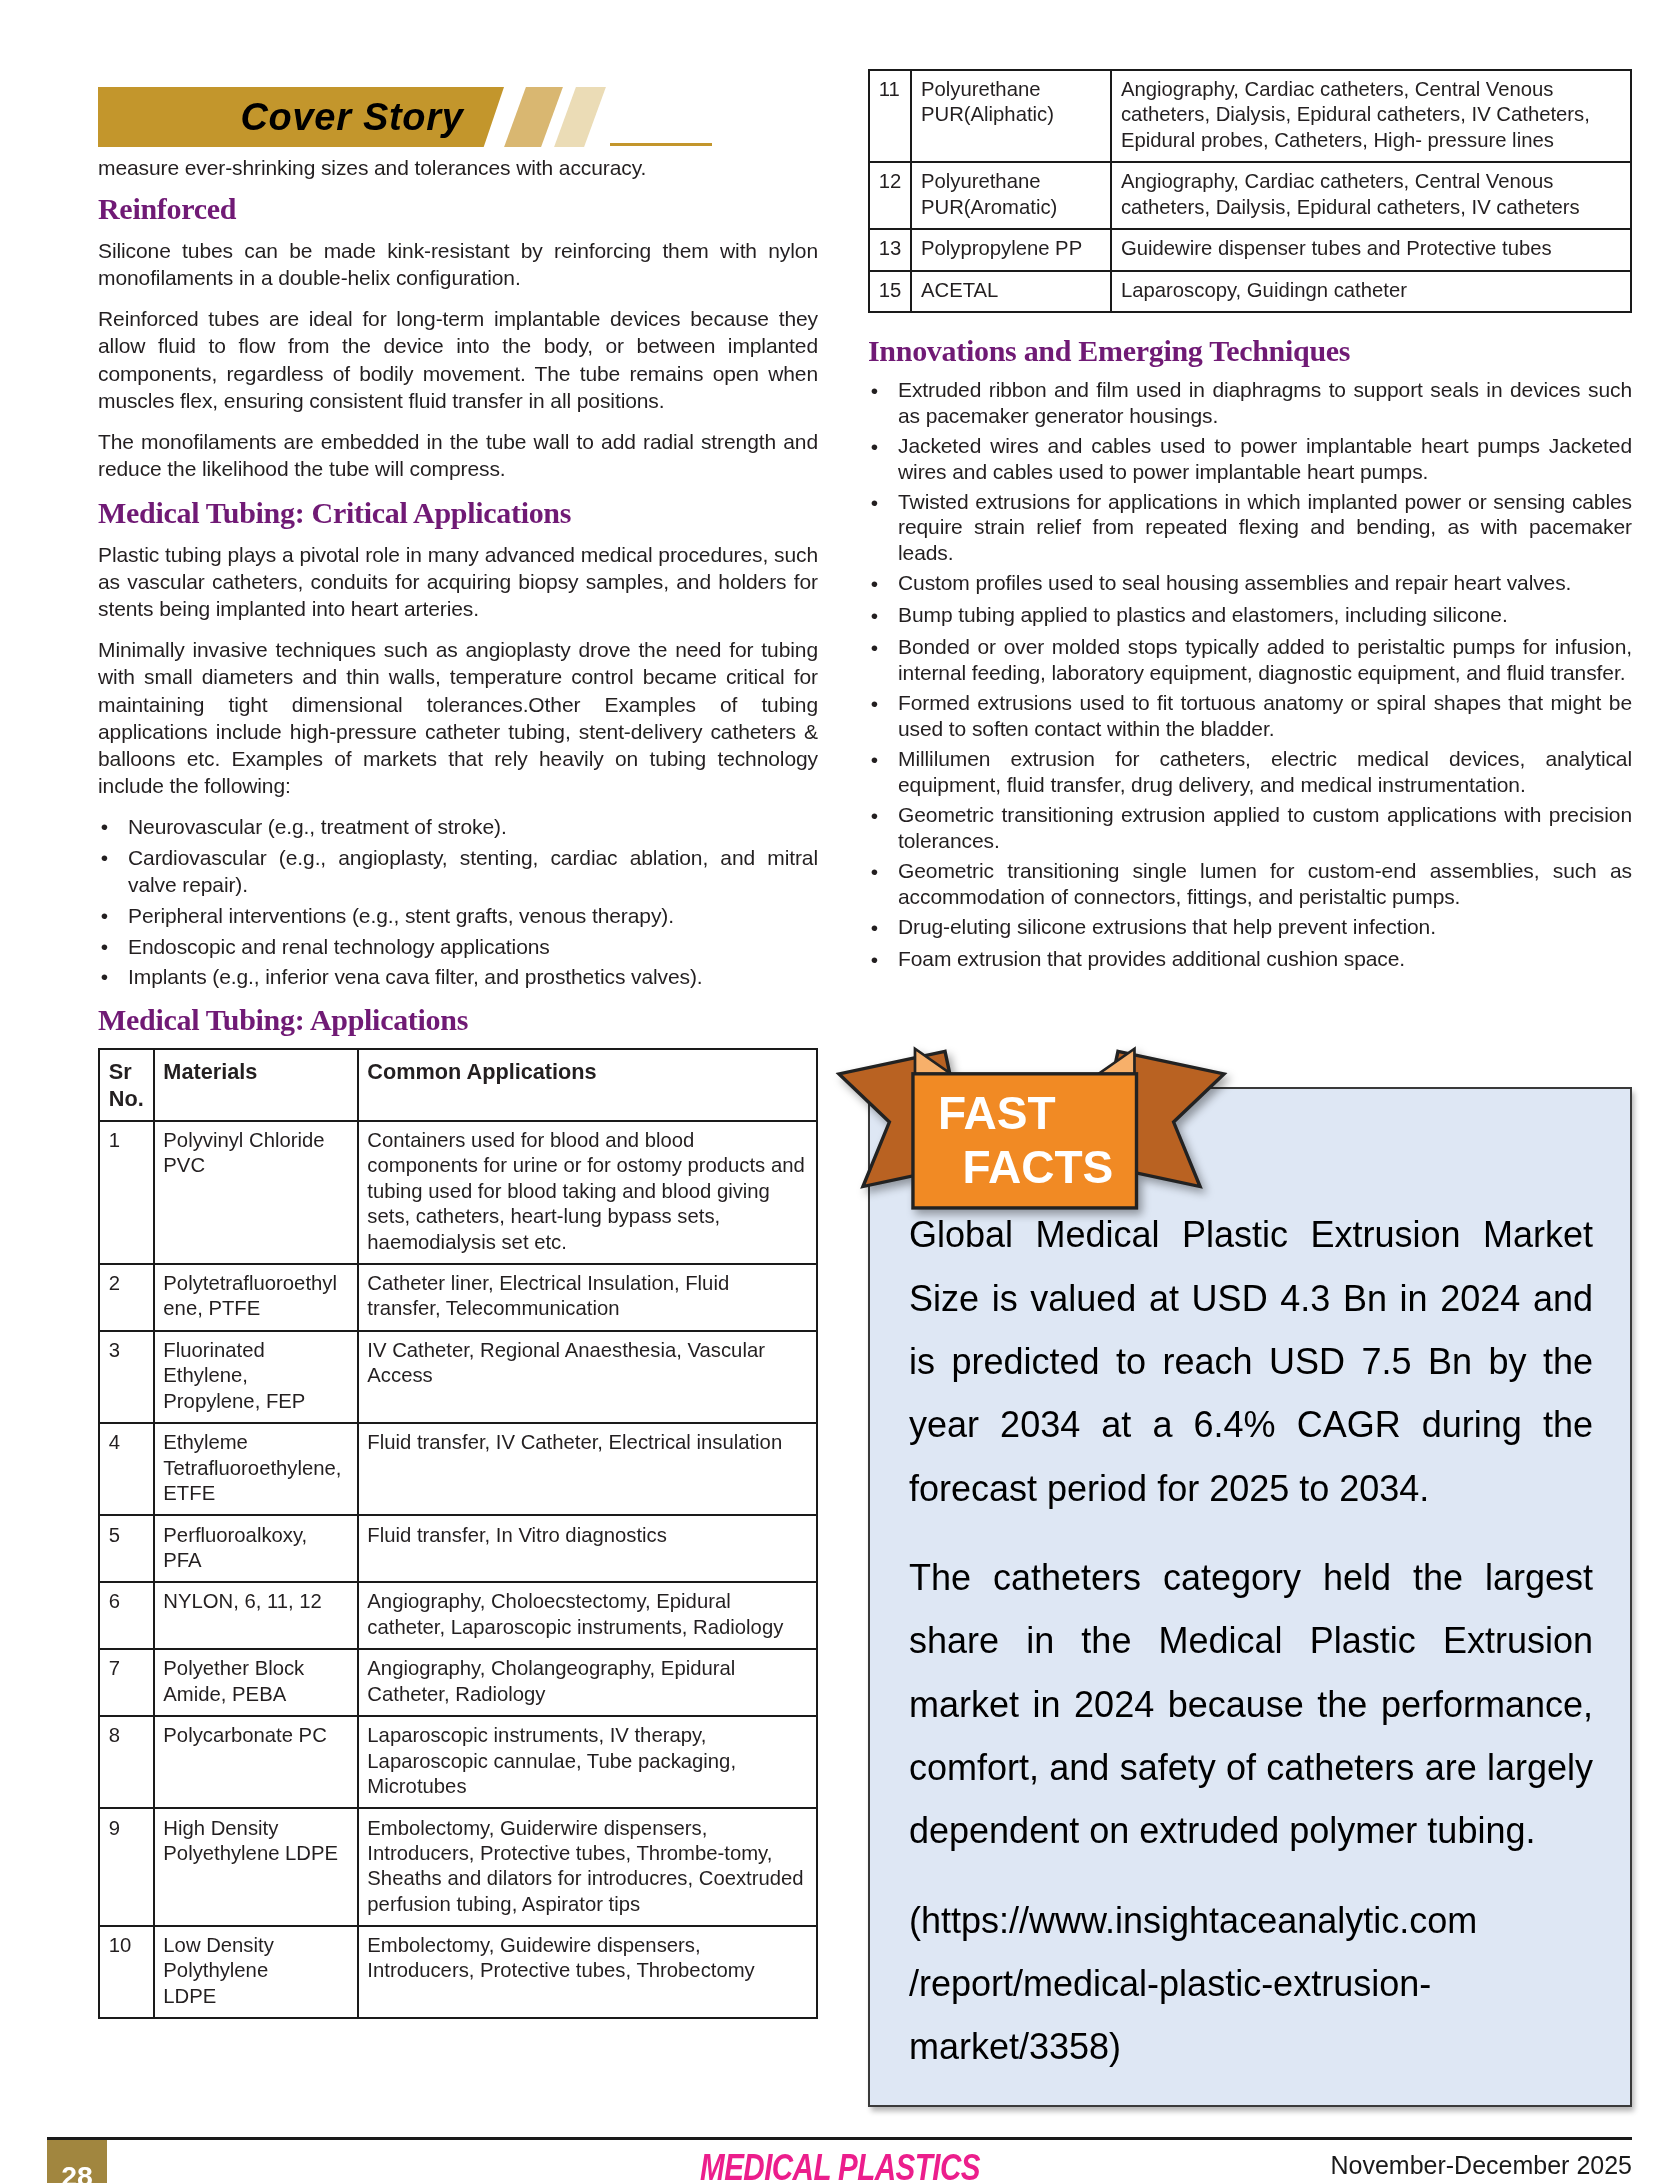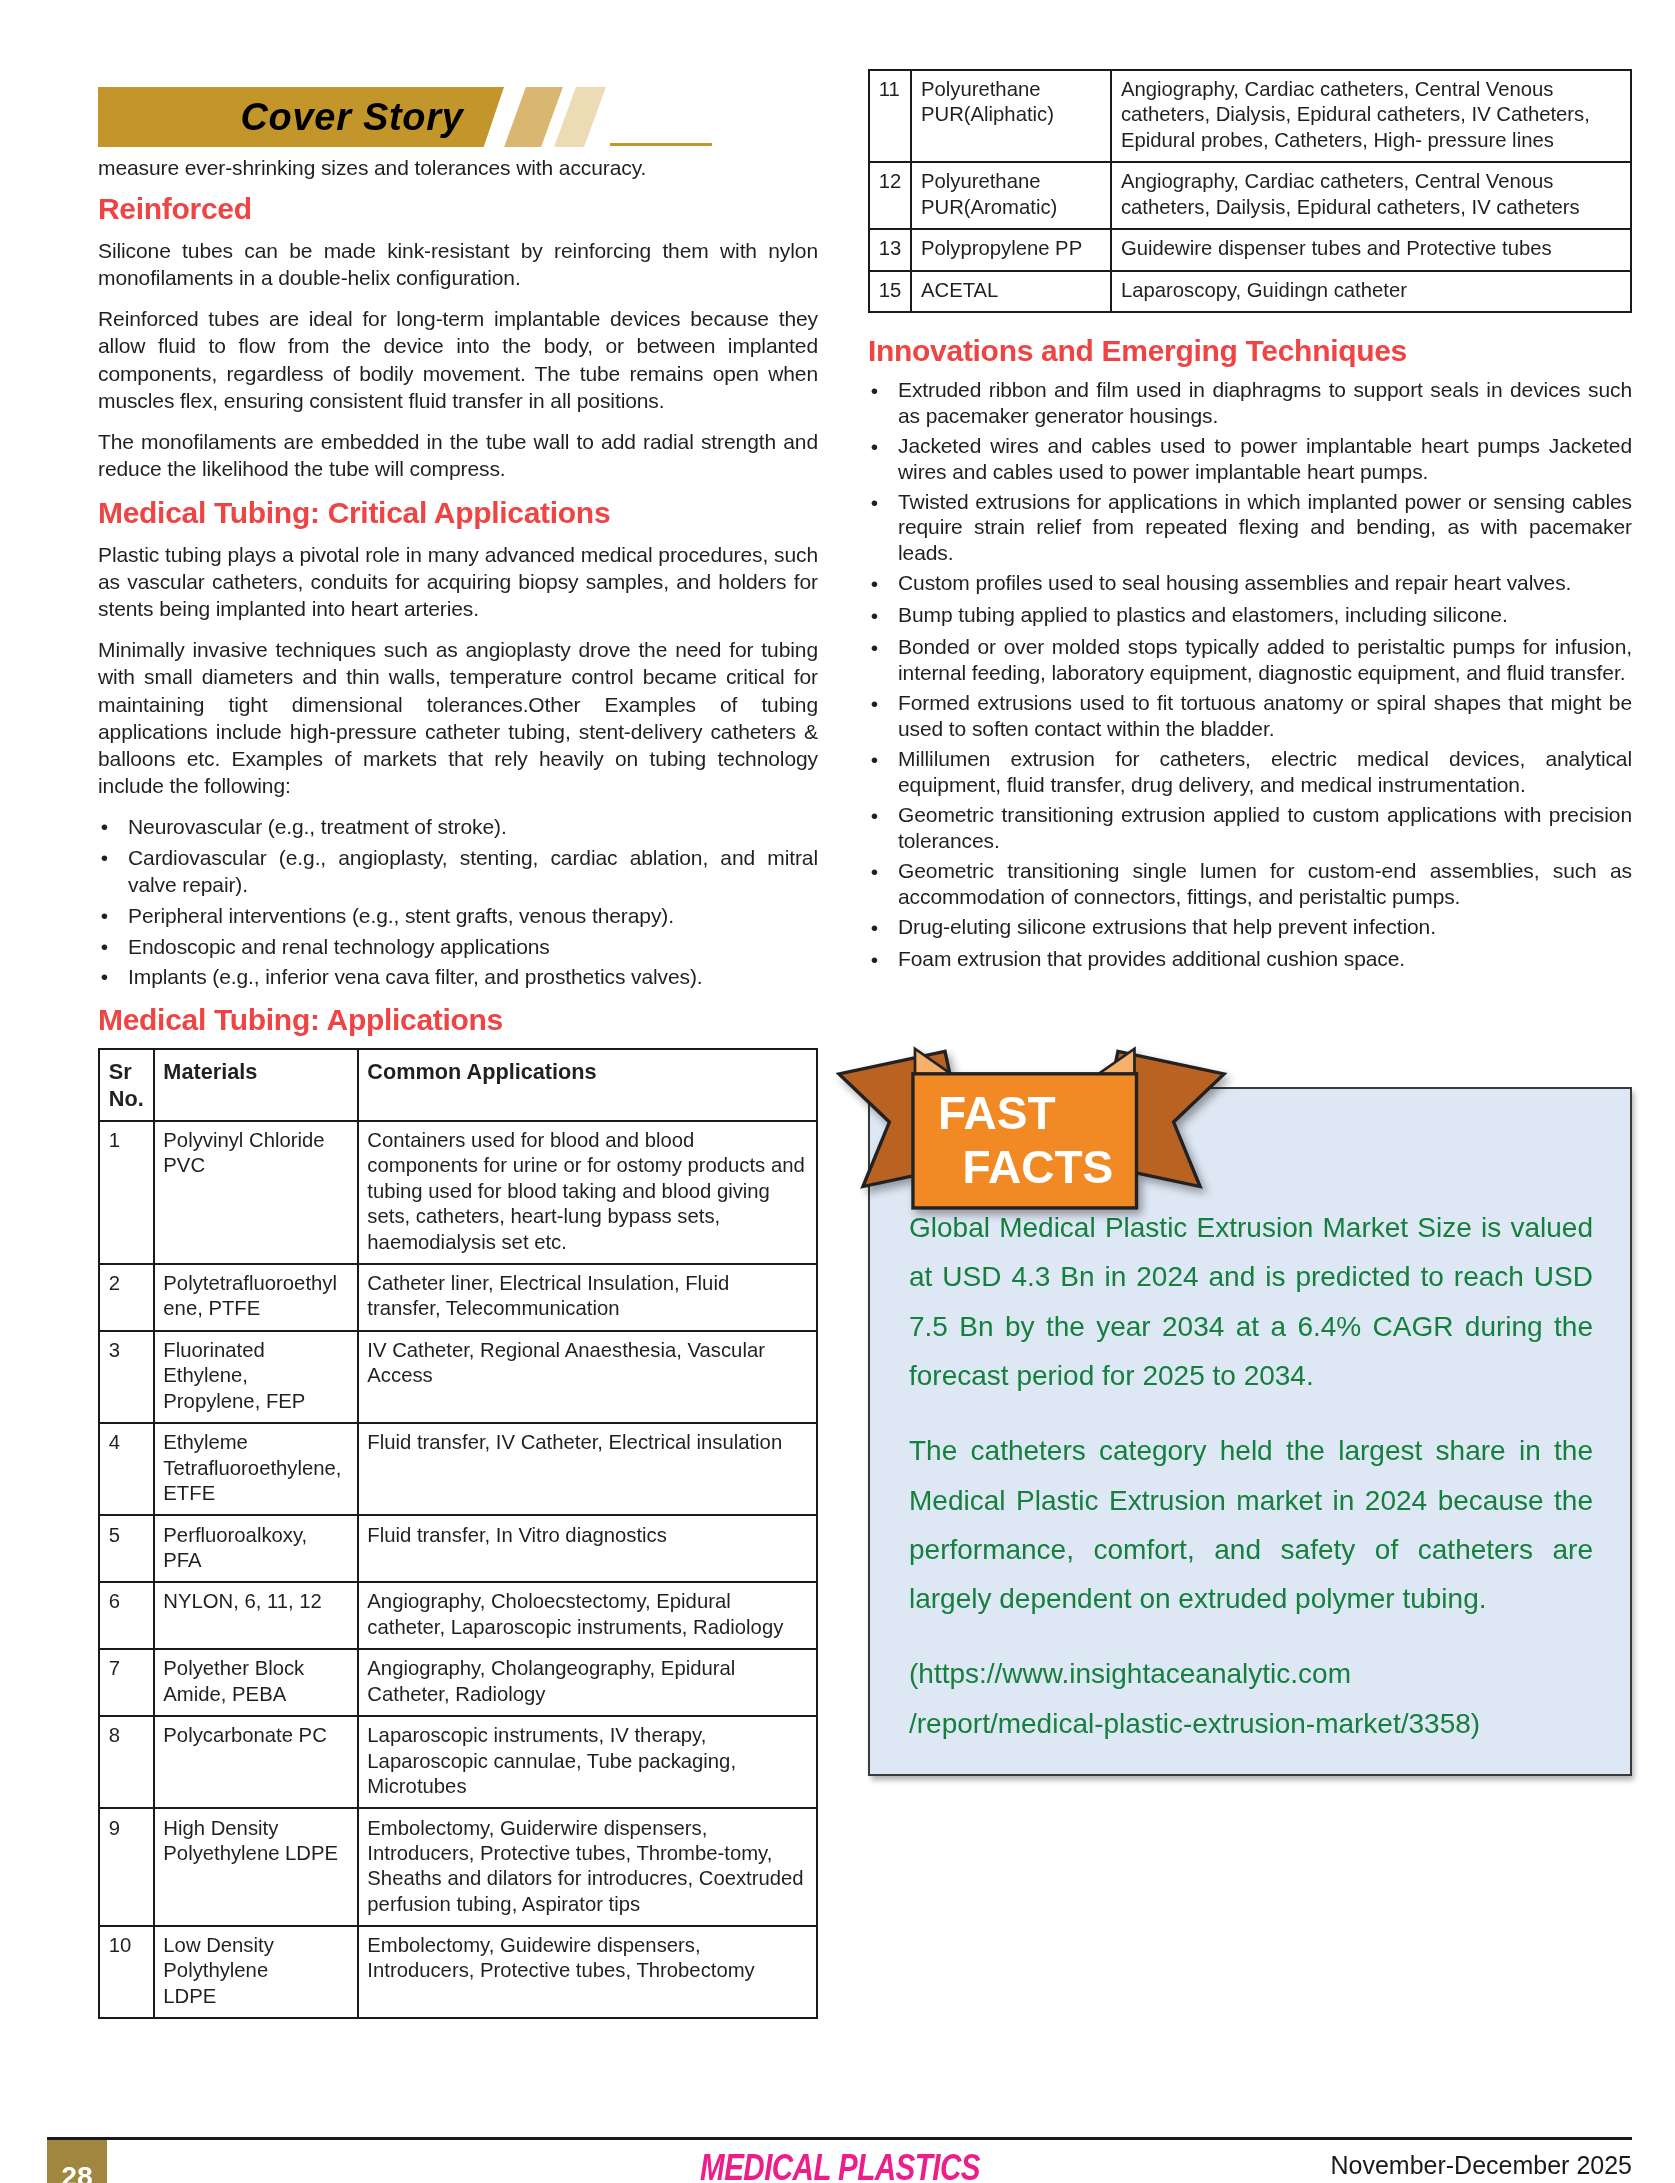--- a/index.html
+++ b/index.html
@@ -20,21 +20,21 @@
   .s1 { width:37px; background:#D9B771; margin-left:10.8px; }
   .s2 { width:30px; background:#EBDCB6; margin-left:13.5px; }
   .banner-line { align-self:flex-end; width:102px; height:3.4px; background:#C3962C; margin-left:15px; margin-bottom:0.7px; }
   
   .col { position:absolute; top:69px; }
   .col.left  { left:98px;  width:720px; top:154px; }
   .col.right { left:868px; width:764px; }
   .body { font-size:21px; line-height:1.3; text-align:justify; letter-spacing:-0.1px; }
   p.para { margin-bottom:13.5px; }
   p.intro { margin-bottom:10.8px; text-align:left; }
-  h2 { font-size:30px; letter-spacing:-0.3px; margin:9.5px 0 10.8px; color:#ef4444; }
+  h2 { font-size:30px; letter-spacing:-0.3px; margin:9.5px 0 10.8px; color:#701a75;font-family:Liberation Serif, serif; }
   h2.first { margin-top:4.1px; }
   ul.bullets { list-style:none; margin:2.7px 0 12.2px; }
   ul.bullets li { display:flex; margin-bottom:3.4px; }
   ul.bullets .dot { flex:none; width:30px; padding-left:2.7px; }
   ul.bullets .btxt { flex:1; }
   ul.tight li { margin-bottom:4.7px; }
   ul.tight .btxt { line-height:1.22; }
   ul.tight { margin-bottom:0; }
   
   table.apps { border-collapse:collapse; width:100%; font-size:20.3px; line-height:1.25; margin-top:5.4px; }
@@ -46,21 +46,21 @@
   table.cont { margin-top:0; }
   table.cont td.no { width:42px; }
   table.cont td.mat { width:200px; }
   h2.innov { margin:20.3px 0 9.5px; }
   
   .factbox {
     position:relative; margin-top:114px; background:#DEE7F4; border:2px solid #3a3a3a;
     padding:114px 37px 26px 39px; box-shadow:3.4px 4.7px 5.4px rgba(0,0,0,0.30);
   }
   .fact-para {
-    font-size:28px; line-height:1.76; text-align:justify; color:#15803d;
+    font-size:36px; line-height:1.76; text-align:justify; color:#000000;
     margin-bottom:26px; white-space:pre-line; letter-spacing:0;
   }
   .fact-para:last-child { margin-bottom:0; }
   .ribbon { position:absolute; top:-66px; left:-35px; filter:drop-shadow(4.1px 5.4px 4.1px rgba(0,0,0,0.35)); }
   .ribbon text { font-family:"Liberation Sans", sans-serif; font-weight:bold; fill:#ffffff; }
   
   footer { position:absolute; left:47px; right:44px; top:2091px; height:76px; border-top:3.4px solid #1a1a1a;margin-top:46px; }
   .pagenum {
     position:absolute; left:0; top:0; width:60px; height:72px; background:#A1863F; color:#fff;
     font-size:28.4px; font-weight:bold; display:flex; align-items:center; justify-content:center;

